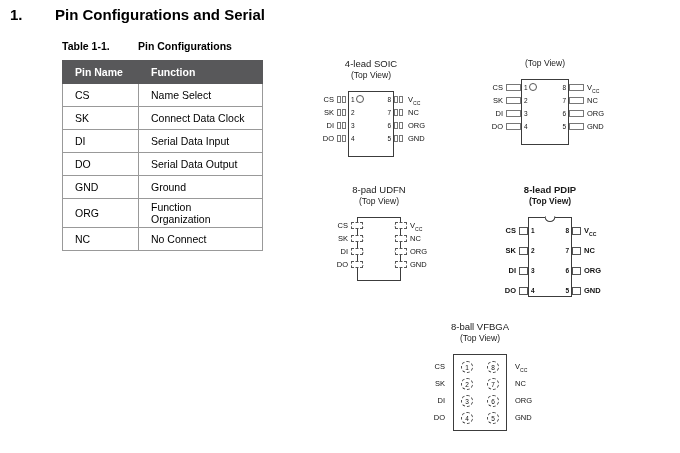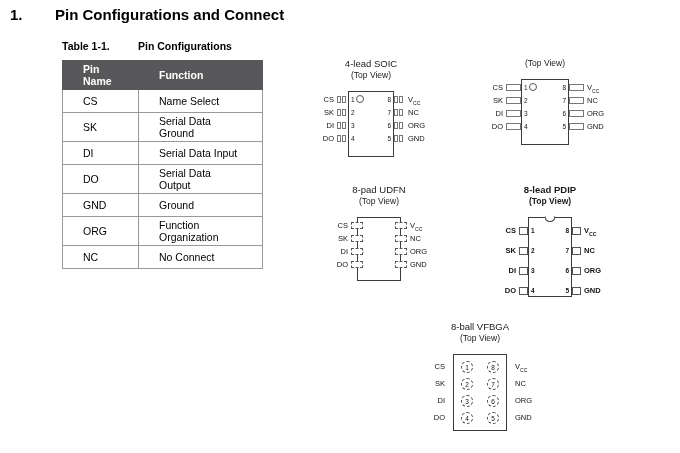--- a/index.html
+++ b/index.html
@@ -18,21 +18,21 @@
   .caption{position:absolute;left:62px;top:40px;font-size:10.5px;font-weight:bold;display:flex;}
   .caption .lbl{width:76px;}
 
   
   table.pins{position:absolute;left:62px;top:60px;border-collapse:collapse;font-size:10.5px;}
   table.pins th{
     background:var(--thead-bg,#58585a);color:#fff;font-weight:bold;text-align:left;
     border:1px solid var(--thead-bg,#58585a);
   }
   table.pins th,table.pins td{
-    height:23px;box-sizing:border-box;padding:2px 20px;vertical-align:middle;
+    height:23px;box-sizing:border-box;padding:2px 12px;vertical-align:middle;
   }
   table.pins td{border:1px solid var(--tbl-border,#999);}
   table.pins th:first-child,table.pins td:first-child{width:76px;}
   table.pins th:last-child,table.pins td:last-child{width:124px;}
   sub{font-size:0.68em;}
 
   
   .pkg{position:absolute;width:180px;text-align:center;}
   .pkg-title{font-size:9.5px;line-height:12px;color:#1a1a1a;}
   .pkg-sub{font-size:8.5px;line-height:11px;margin-bottom:10px;color:#1a1a1a;}
@@ -55,21 +55,21 @@
   .ball{position:absolute;width:12px;height:12px;border:1px dashed #444;border-radius:50%;
         font-size:6.5px;display:flex;align-items:center;justify-content:center;background:#fff;box-sizing:border-box;color:#111;}
 </style>
 </head>
 <body>
 
 <div class="page">
 
   <div class="heading">
     <span class="num">1.</span>
-    <span>Pin Configurations and Connect</span>
+    <span>Pin Configurations and Serial</span>
   </div>
 
   <div class="caption">
     <span class="lbl">Table 1-1.</span>
     <span>Pin Configurations</span>
   </div>
 
   <table class="pins">
     <thead>
       <tr>
@@ -77,21 +77,21 @@
         <th>Function</th>
       </tr>
     </thead>
     <tbody id="table-body">
         <tr>
           <td>CS</td>
           <td>Name Select</td>
         </tr>
         <tr>
           <td>SK</td>
-          <td>Serial Data Ground</td>
+          <td>Connect Data Clock</td>
         </tr>
         <tr>
           <td>DI</td>
           <td>Serial Data Input</td>
         </tr>
         <tr>
           <td>DO</td>
           <td>Serial Data Output</td>
         </tr>
         <tr>

